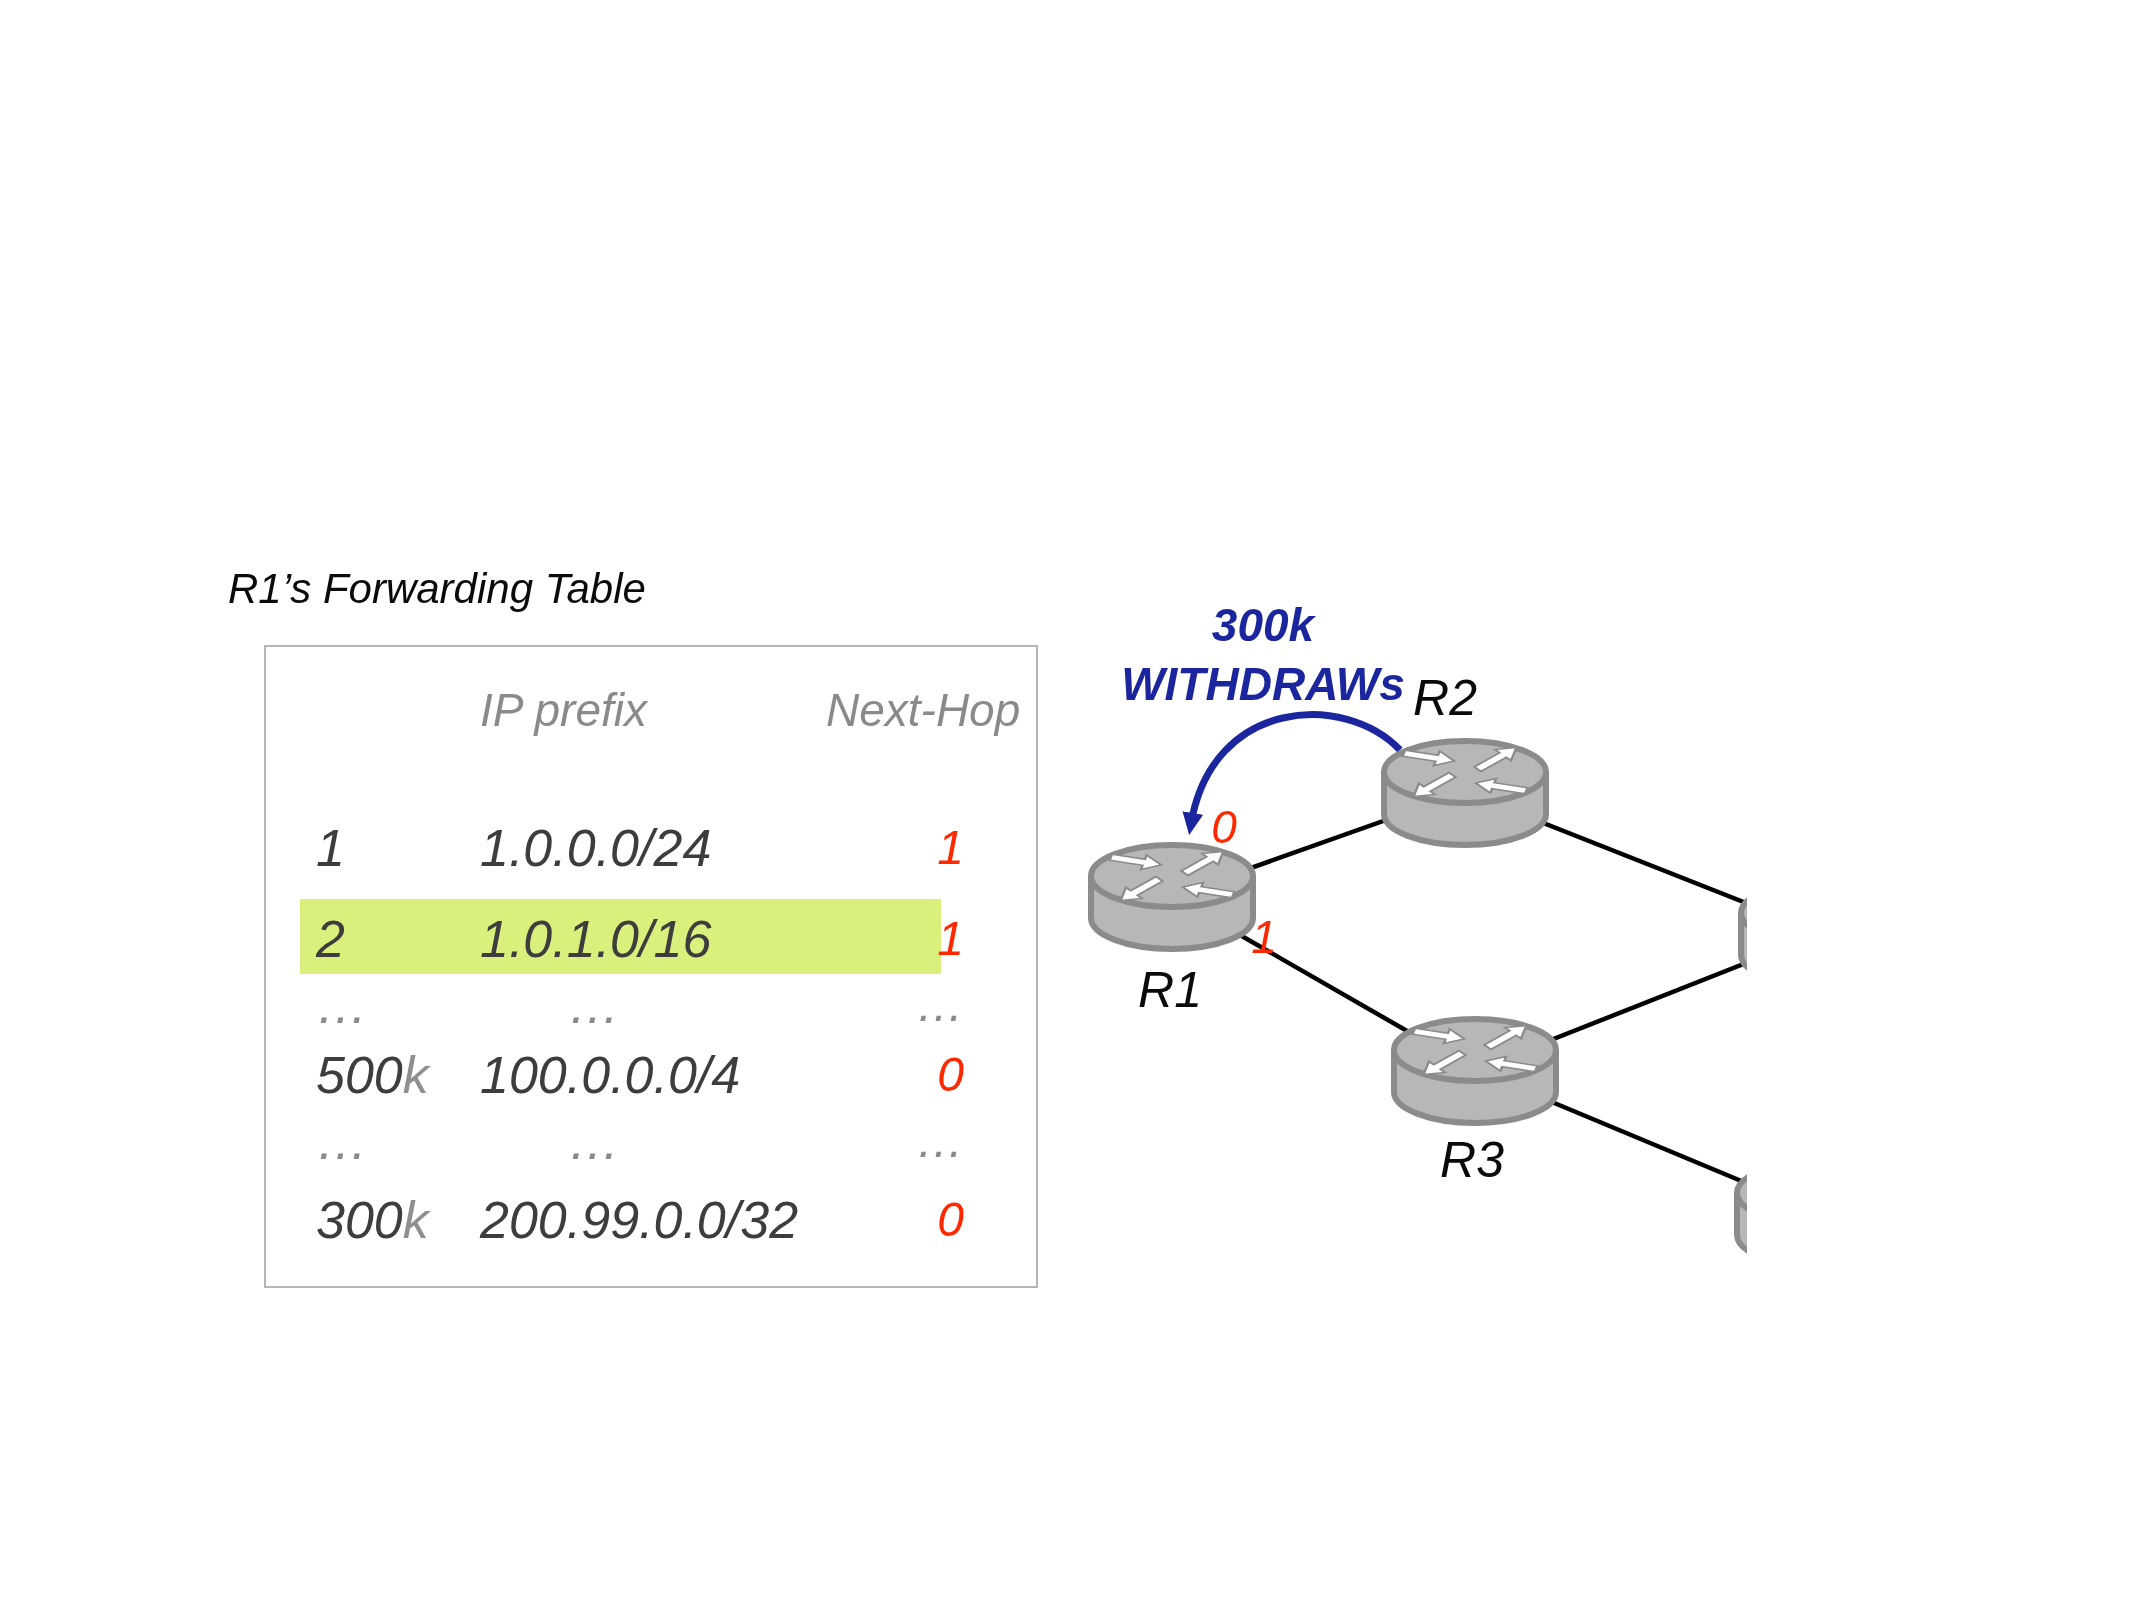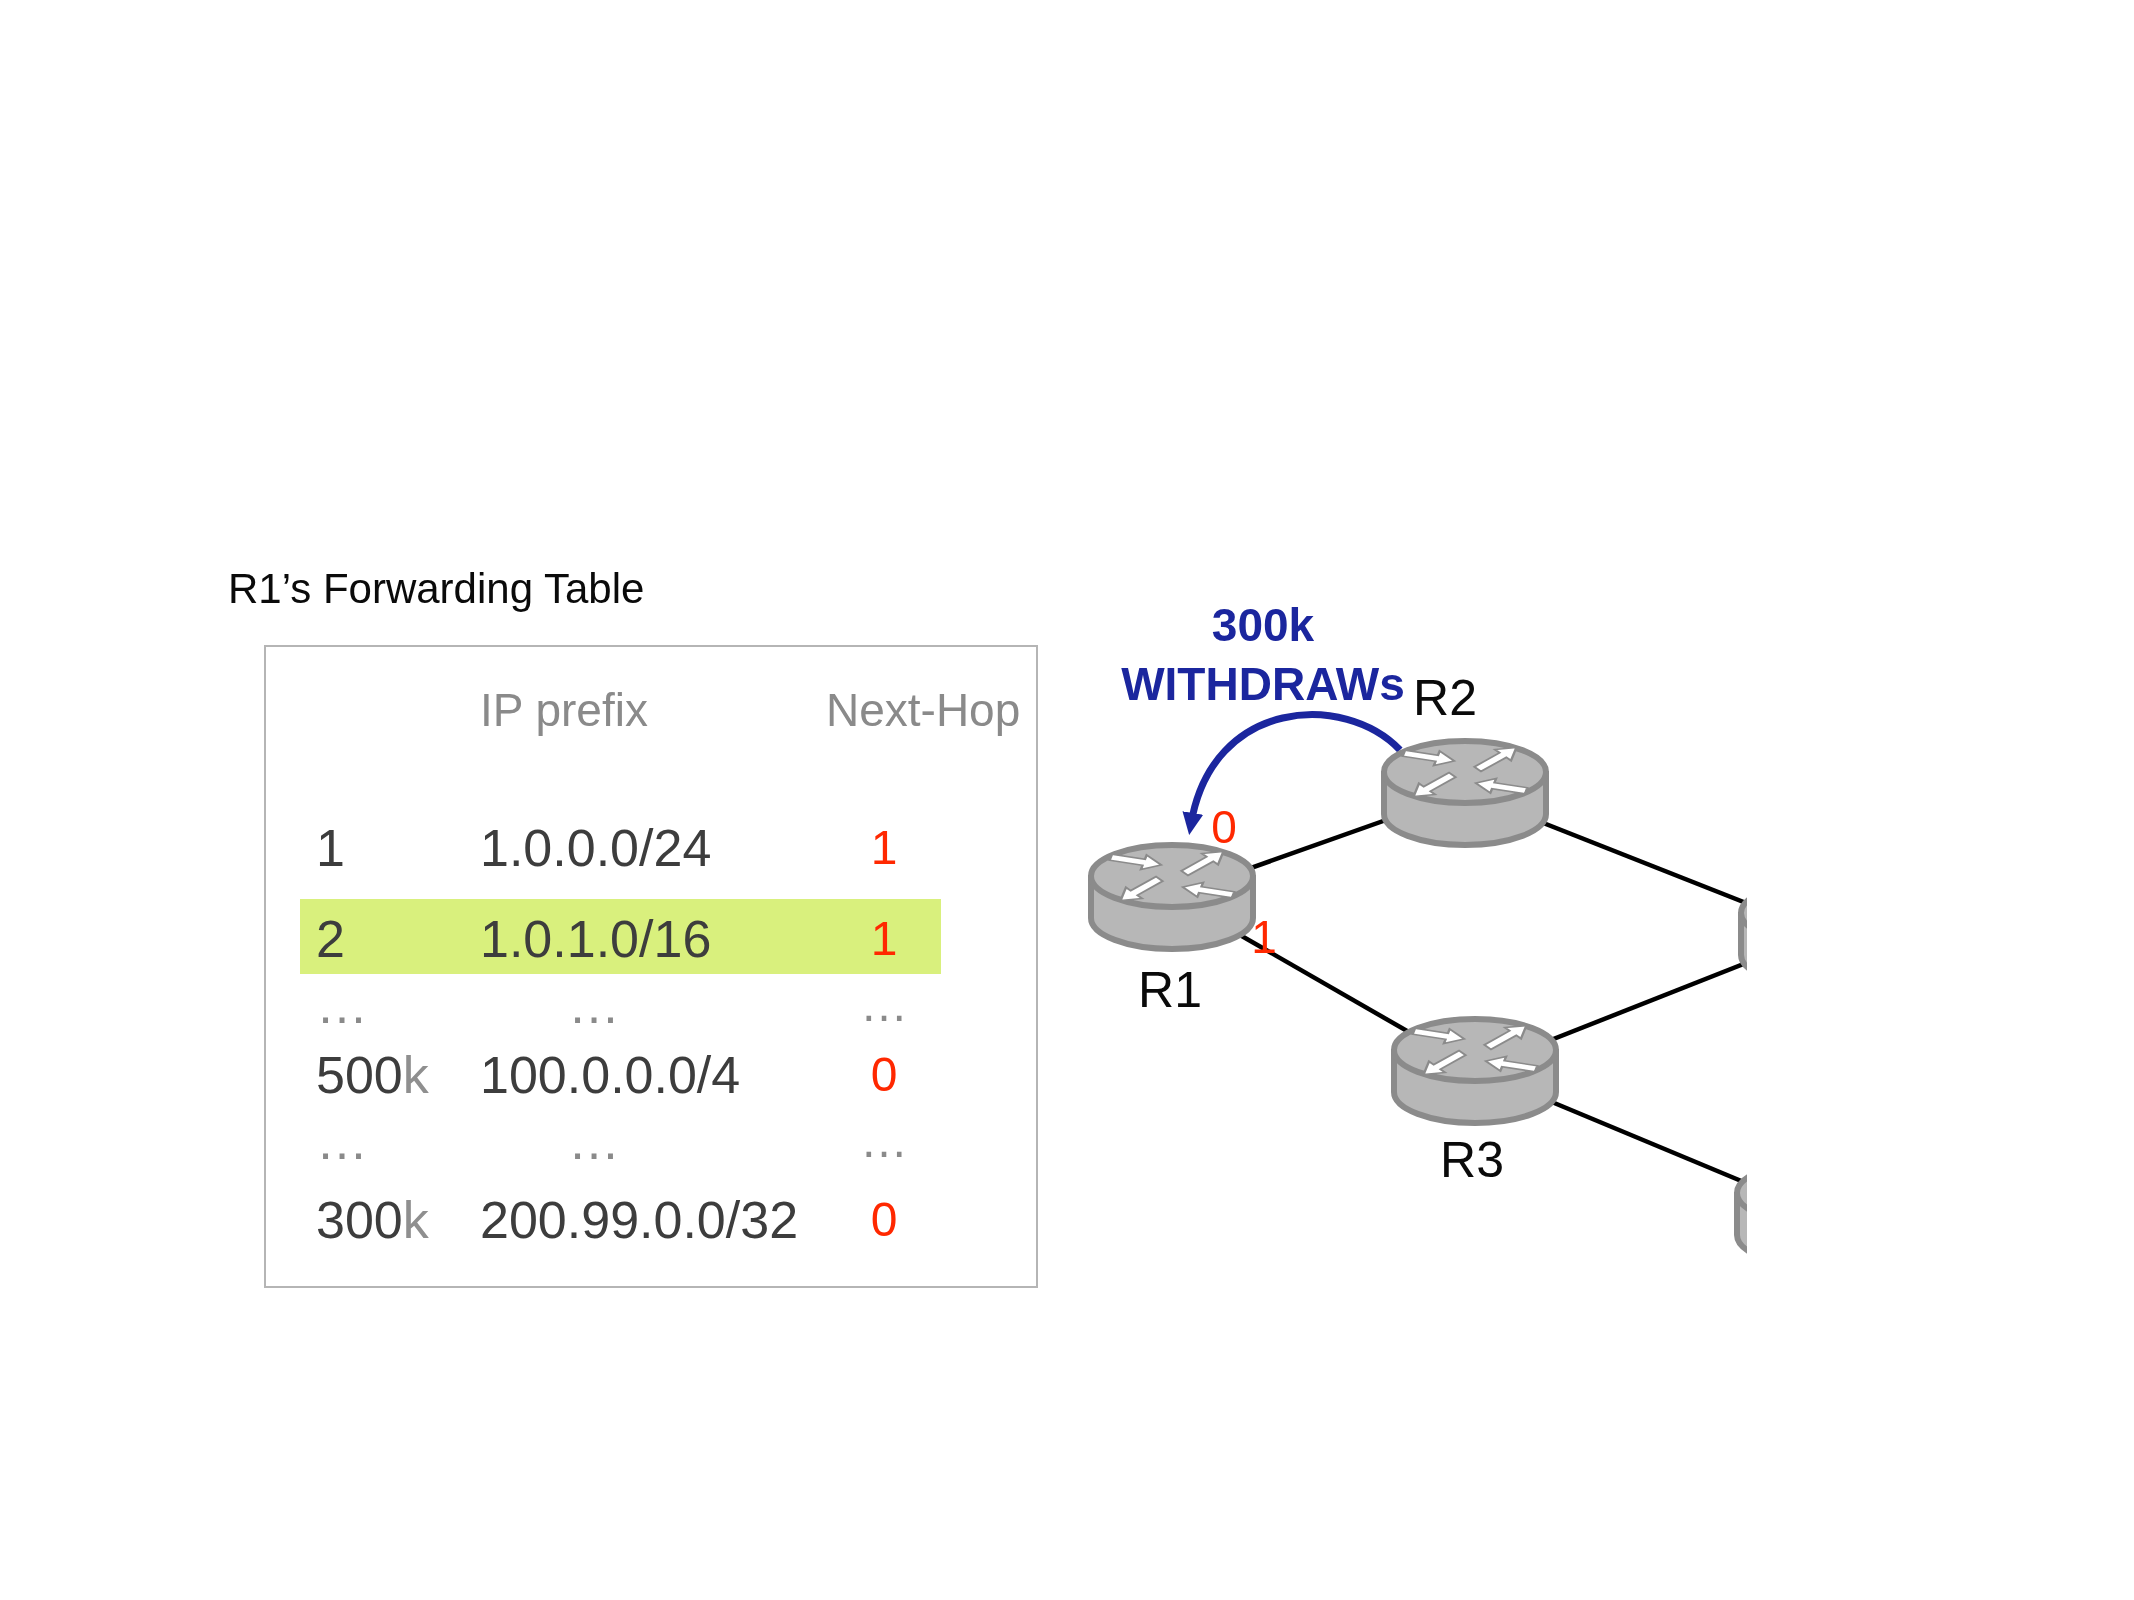--- a/index.html
+++ b/index.html
@@ -1,18 +1,18 @@
 <!DOCTYPE html>
 <html style="--c-highlight_row: #d9f07d; --c-next_hop_red: #ff2800; --c-withdraw_blue: #1b269e; --c-router_fill: #b7b7b7; --c-router_stroke: #8b8b8b; --c-arrow_white: #ffffff; --c-table_border: #b5b5b5; --c-header_gray: #8a8a8a; --c-text_dark: #3d3d3d; --c-muted_gray: #8f8f8f; --c-link_black: #000000;"><head>
 <meta charset="utf-8">
 <style>
   html,body{margin:0;padding:0;background:#ffffff;}
   .page{
     position:relative; width:1747px; height:1600px; overflow:hidden;
-    background:#ffffff; font-family:"Liberation Sans", sans-serif;
+    background:#ffffff; font-family:"Liberation Sans", sans-serif;font-style:italic;
   }
   
   .slide-title{
     position:absolute; left:228px; top:566px;
     font-size:42px; line-height:46px; color:#0a0a0a; white-space:nowrap;
   }
   
   .ftable{
     position:absolute; left:228px; top:645px; width:774px; height:643px;
     border:2px solid var(--c-table_border); background:#ffffff; box-sizing:border-box;margin-left:36px;
@@ -25,21 +25,21 @@
   .t-head{ top:64px; }
   .r0{ top:202px; } .r1{ top:293px; } .r2{ top:359px; }
   .r3{ top:429px; } .r4{ top:495px; } .r5{ top:574px; }
   .cell{
     position:absolute; transform:translateY(-52%);
     font-size:52px; color:var(--c-text_dark); white-space:nowrap;
   }
   .cell.num{ left:50px; }
   .cell.num .k-suffix{ color:var(--c-muted_gray); }
   .cell.prefix{ left:214px; }
-  .cell.nh{ left:538px; width:160px; text-align:center; color:var(--c-next_hop_red); font-size:48px; }
+  .cell.nh{ left:538px; width:160px; text-align:right; color:var(--c-next_hop_red); font-size:48px; }
   .t-head .cell{ color:var(--c-header_gray); font-size:46px; }
   .t-head .cell.nh{ left:560px; width:170px; font-size:46px; }
   .t-row.dots .cell{ color:var(--c-header_gray); }
   .t-row.dots .cell.prefix{ left:214px; width:228px; text-align:center; }
   .t-row.dots .cell.nh{ color:var(--c-header_gray); }
   
   .diagram{ position:absolute; left:1050px; top:560px; }
   .rlabel{ font-size:50px; fill:#0a0a0a; }
   .portnum{ font-size:46px; fill:var(--c-next_hop_red); }
   .blue-ann{ font-size:46px; font-weight:bold; fill:var(--c-withdraw_blue); }

